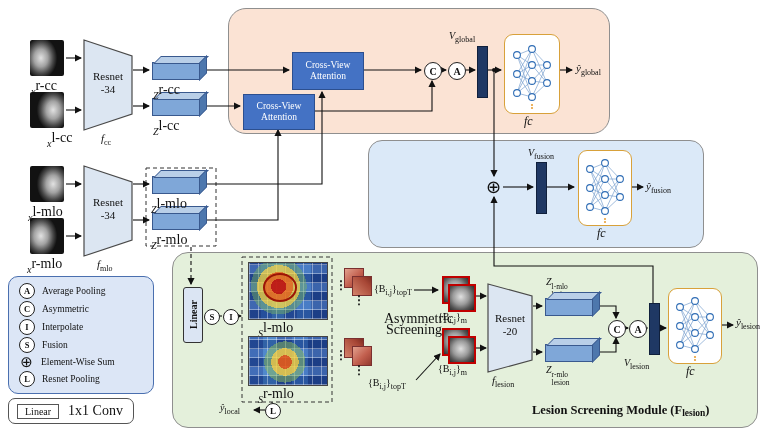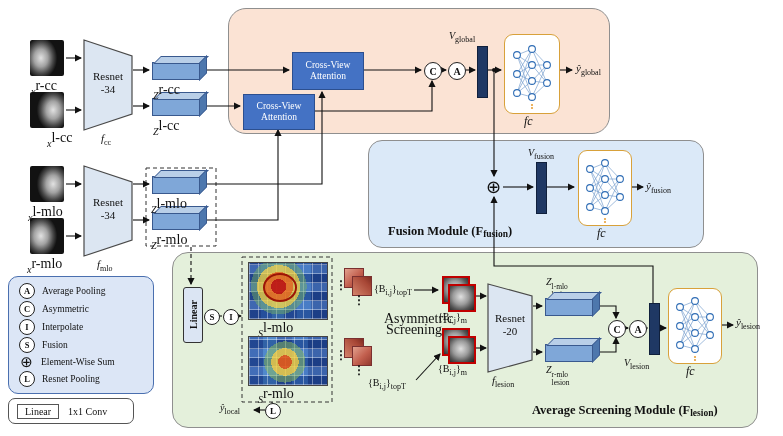--- a/index.html
+++ b/index.html
@@ -59,21 +59,21 @@
   .dots{position:absolute;font-size:12px;line-height:10px;font-weight:bold}
   .legend{position:absolute;left:8px;top:276px;width:146px;height:118px;background:#dce6f6;border:1.4px solid #4a6faf;
       border-radius:10px;display:flex;flex-direction:column;justify-content:space-around;padding:5px 0 5px 10px;box-sizing:border-box}
   .legend-row{display:flex;align-items:center;gap:7px;font-size:9.5px;white-space:nowrap}
   .legend-row .csym{width:14px;height:14px;border:1.2px solid #222;border-radius:50%;background:#fff;
       display:flex;align-items:center;justify-content:center;font-size:8.5px;font-weight:bold;flex:0 0 auto}
   .legend-row .osym{width:15px;text-align:center;font-size:15px;line-height:14px;font-family:"DejaVu Sans",sans-serif;flex:0 0 auto}
   .linear-legend{position:absolute;left:8px;top:398px;width:126px;height:26px;background:#fff;border:1.3px solid #555;
       border-radius:7px;display:flex;align-items:center;gap:9px;padding:0 8px;box-sizing:border-box}
   .linear-legend .chip{border:1.2px solid #555;padding:1px 7px;font-size:10px;background:#fff}
-  .linear-legend .desc{font-size:10px}
+  .linear-legend .desc{font-size:14px}
   svg.wires{position:absolute;left:0;top:0;pointer-events:none}
   .fcsvg{display:block}
 </style>
 </head>
 <body>
 
 <div id="canvas">
 
   <div class="module" style="left:228px;top:8px;width:380px;height:124px;background:#fbe3d4;border-radius:18px"></div>
   <div class="module" style="left:368px;top:140px;width:334px;height:106px;background:#dbe9f8;border-radius:14px"></div>
@@ -234,37 +234,36 @@
 
   <div class="fcbox" style="left:504px;top:34px;width:54px;height:78px">
     <svg class="fcsvg" width="52" height="74">
         <use href="#fcnet"></use>
       </svg>
   </div>
   <span class="m it" style="left:524px;top:114px;font-size:12px"><span>fc</span></span>
 
   <span class="m" style="left:576px;top:62px"><span class="it">ŷ</span><span class="sub">global</span></span>
 
-  <span class="t" style="left:388px;top:224px;font-size:12.5px"><span>Fusion Module (F</span><span class="tsub">fusion</span><span>)</span></span>
 
   <span class="oplus" style="left:486px;top:178px">⊕</span>
 
   <span class="m" style="left:528px;top:147px;font-size:10px"><span class="it">V</span><span class="sub">fusion</span></span>
   <div class="bar" style="left:536px;top:162px;width:9px;height:50px"></div>
 
   <div class="fcbox" style="left:578px;top:150px;width:52px;height:74px">
     <svg class="fcsvg" width="52" height="74">
         <use href="#fcnet"></use>
       </svg>
   </div>
   <span class="m it" style="left:597px;top:226px;font-size:12px"><span>fc</span></span>
 
   <span class="m" style="left:646px;top:180px"><span class="it">ŷ</span><span class="sub">fusion</span></span>
 
-  <span class="t" style="left:532px;top:403px;font-size:12.5px"><span>Average Screening Module (F</span><span class="tsub">lesion</span><span>)</span></span>
+  <span class="t" style="left:532px;top:403px;font-size:12.5px"><span>Lesion Screening Module (F</span><span class="tsub">lesion</span><span>)</span></span>
 
   <div class="linear-chip" style="left:183px;top:287px;width:18px;height:54px">
     <span>Linear</span>
   </div>
   <div class="sym" style="left:204px;top:309px">
       <span>S</span>
     </div>
   <div class="sym" style="left:223px;top:309px">
       <span>I</span>
     </div>

